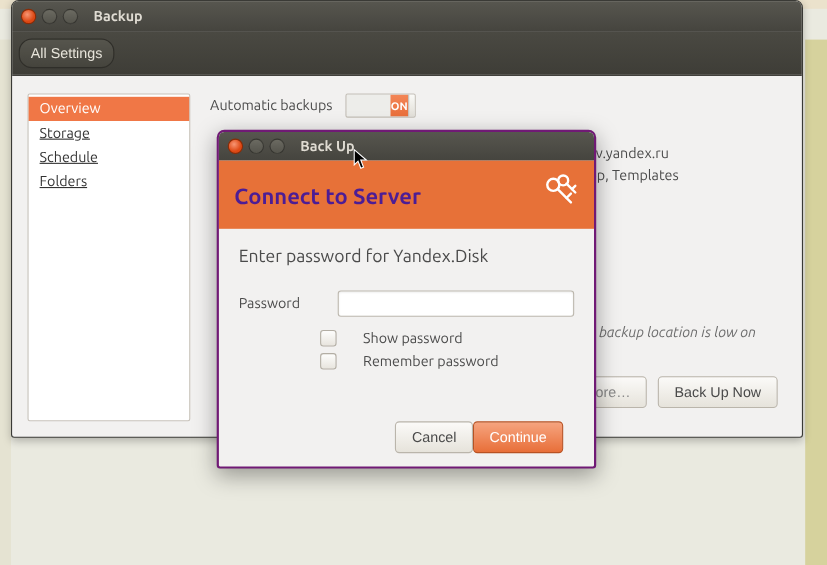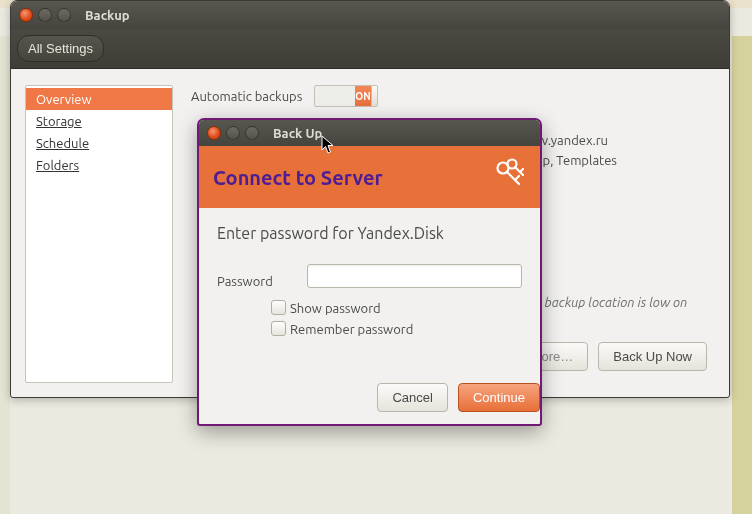--- a/index.html
+++ b/index.html
@@ -137,36 +137,36 @@
   height: 62px;
   background: #e77138;
   color: #4c1d95;
   display: flex; align-items: center; justify-content: space-between;
   padding: 0 14px;
 }
 .dlg-title { font-size: 20px; font-weight: bold; }
 .key-icon { width: 34px; height: 40px; position: relative; }
 .dlg-body { padding: 16px 18px 10px 18px; color:#3c3c3c; }
 .dlg-prompt { margin-bottom: 22px; font-size: 16px; color:#4b4b4b; }
-.form-row { display:flex; align-items:flex-end; gap: 28px; margin-bottom: 12px; }
+.form-row { display:flex; align-items:center; gap: 28px; margin-bottom: 12px; }
 .form-label { width: 62px; text-align: left; color:#4b4b4b; }
 input.text {
   flex:1; height: 24px;
   border: 1px solid #bcb7ad; border-radius: 3px;
   background: #fff; padding: 2px 6px;
   box-shadow: inset 0 1px 2px rgba(0,0,0,0.08);
 }
-.check-row { display:flex; align-items:flex-end; gap:4px; margin: 6px 0 6px 54px; color:#4b4b4b;}
+.check-row { display:flex; align-items:flex-end; gap:24px; margin: 6px 0 6px 74px; color:#4b4b4b;}
 .checkbox {
   width: 15px; height:15px; border:1px solid #b3aea4; border-radius:3px;
   background: linear-gradient(to bottom,#fdfdfc,#e8e5de);
 }
 .dlg-footer {
-  position:absolute; bottom: 12px; right: 0;
-  display:flex; gap:10px;
+  position:absolute; bottom: 12px; right: 28px;
+  display:flex; gap:0;
 }
 .btn.primary {
   background: linear-gradient(to bottom,#f6a47f,#e86f39);
   border: 1px solid #b85223;
   color: #fff;
 }
 .cursor {
   position:absolute; left: 321px; top: 135px;
   width: 14px; height: 20px; pointer-events:none;
   z-index: 99;

